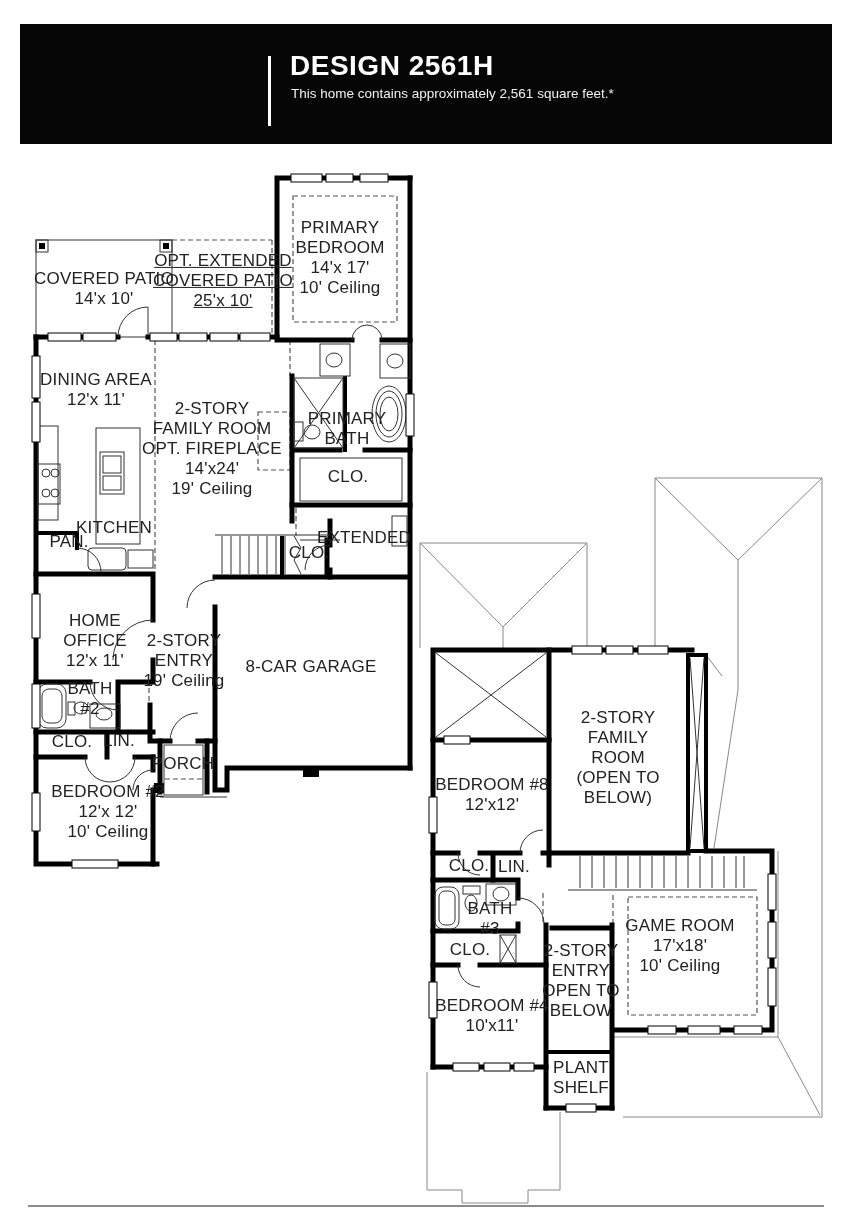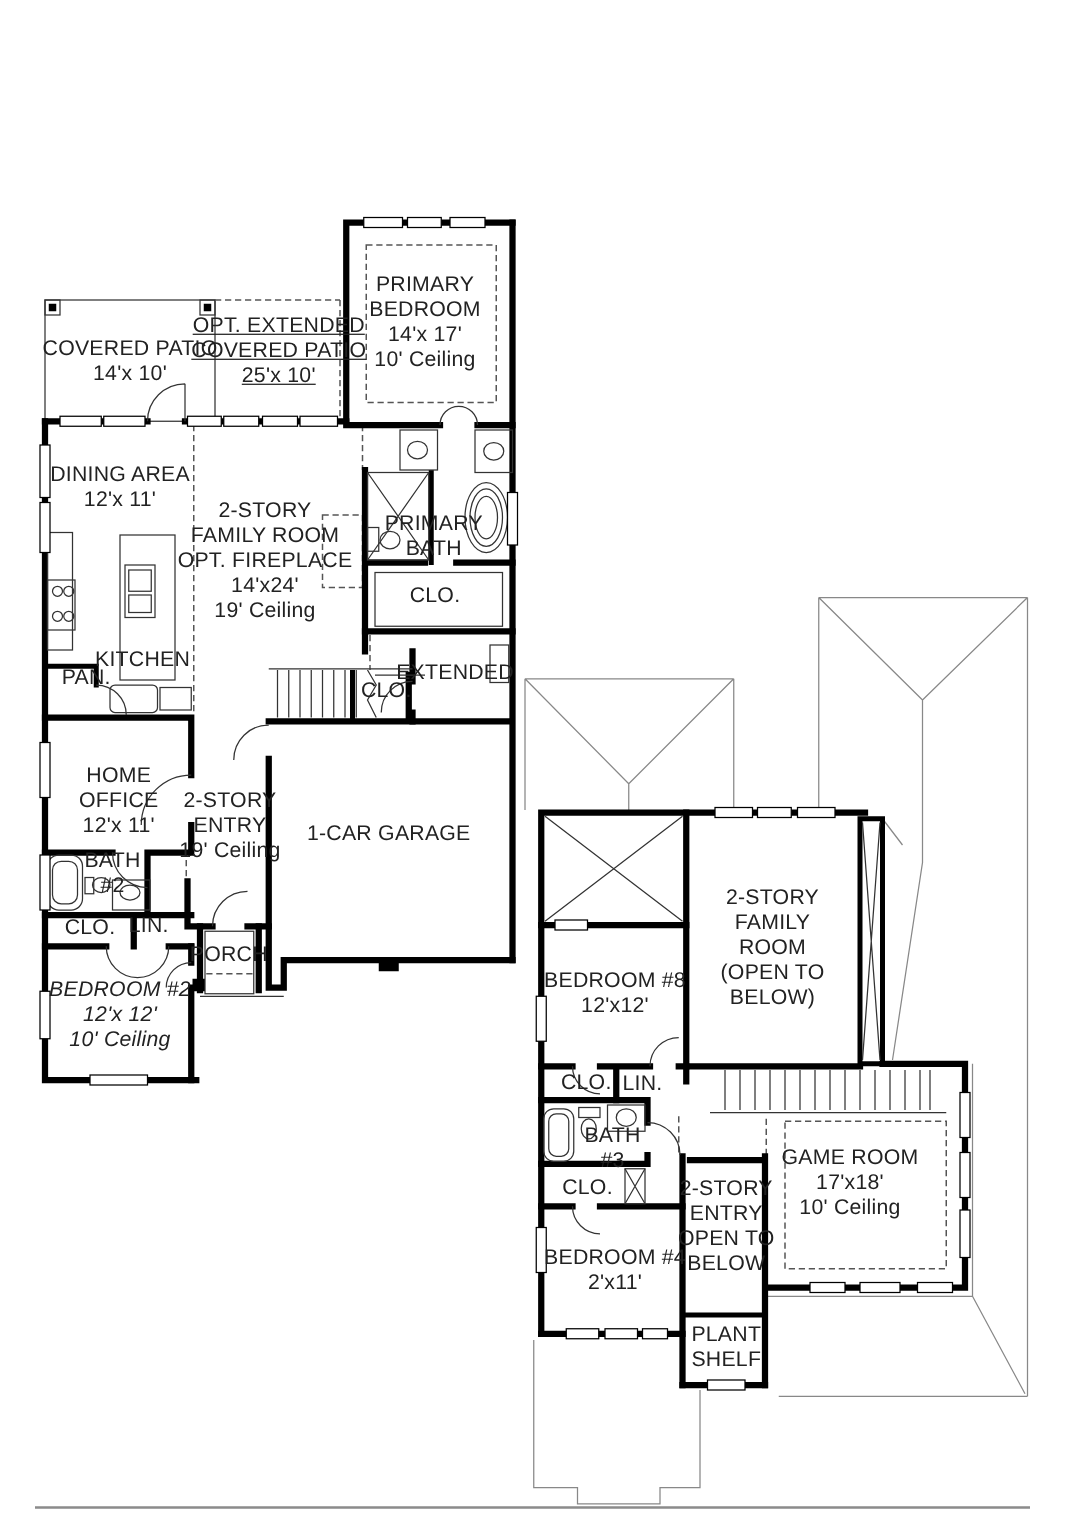--- a/index.html
+++ b/index.html
@@ -277,27 +277,27 @@
       <div class="lbl" style="left: 114px; top: 528px;">KITCHEN</div>
       <div class="lbl" style="left: 69px; top: 542px;">PAN.</div>
       <div class="lbl" style="left: 364px; top: 538px;">EXTENDED</div>
       <div class="lbl" style="left: 309px; top: 553px;">CLO.</div>
       <div class="lbl" style="left: 95px; top: 618px; margin-top: 23px;">HOME
 OFFICE
 12'x 11'</div>
       <div class="lbl" style="left: 184px; top: 661px;">2-STORY
 ENTRY
 19' Ceiling</div>
-      <div class="lbl" style="left: 311px; top: 667px;">1-CAR GARAGE</div>
+      <div class="lbl" style="left: 311px; top: 667px;">8-CAR GARAGE</div>
       <div class="lbl" style="left: 90px; top: 699px;">BATH
 #2</div>
       <div class="lbl" style="left: 72px; top: 742px;">CLO.</div>
       <div class="lbl" style="left: 119px; top: 741px;">LIN.</div>
       <div class="lbl" style="left: 183px; top: 764px;">PORCH</div>
-      <div class="lbl" style="left: 96px; top: 812px; font-style: italic;">BEDROOM #2
+      <div class="lbl" style="left: 108px; top: 812px;">BEDROOM #2
 12'x 12'
 10' Ceiling</div>
       <div class="lbl" style="left: 618px; top: 758px;">2-STORY
 FAMILY
 ROOM
 (OPEN TO
 BELOW)</div>
       <div class="lbl" style="left: 492px; top: 795px;">BEDROOM #8
 12'x12'</div>
       <div class="lbl" style="left: 469px; top: 866px;">CLO.</div>
@@ -306,20 +306,25 @@
 #3</div>
       <div class="lbl" style="left: 470px; top: 950px;">CLO.</div>
       <div class="lbl" style="left: 581px; top: 981px;">2-STORY
 ENTRY
 OPEN TO
 BELOW</div>
       <div class="lbl" style="left: 680px; top: 946px;">GAME ROOM
 17'x18'
 10' Ceiling</div>
       <div class="lbl" style="left: 492px; top: 1016px;">BEDROOM #4
-2'x11'</div>
+10'x11'</div>
       <div class="lbl" style="left: 581px; top: 1078px;">PLANT
 SHELF</div>
     </div>
 
+  <header class="hdr">
+    <div class="vline"></div>
+    <h1>DESIGN 2561H</h1>
+    <p>This home contains approximately 2,561 square feet.*</p>
+  </header>
 
   <div class="footer-line"></div>
 </div>
 
 </body></html>

